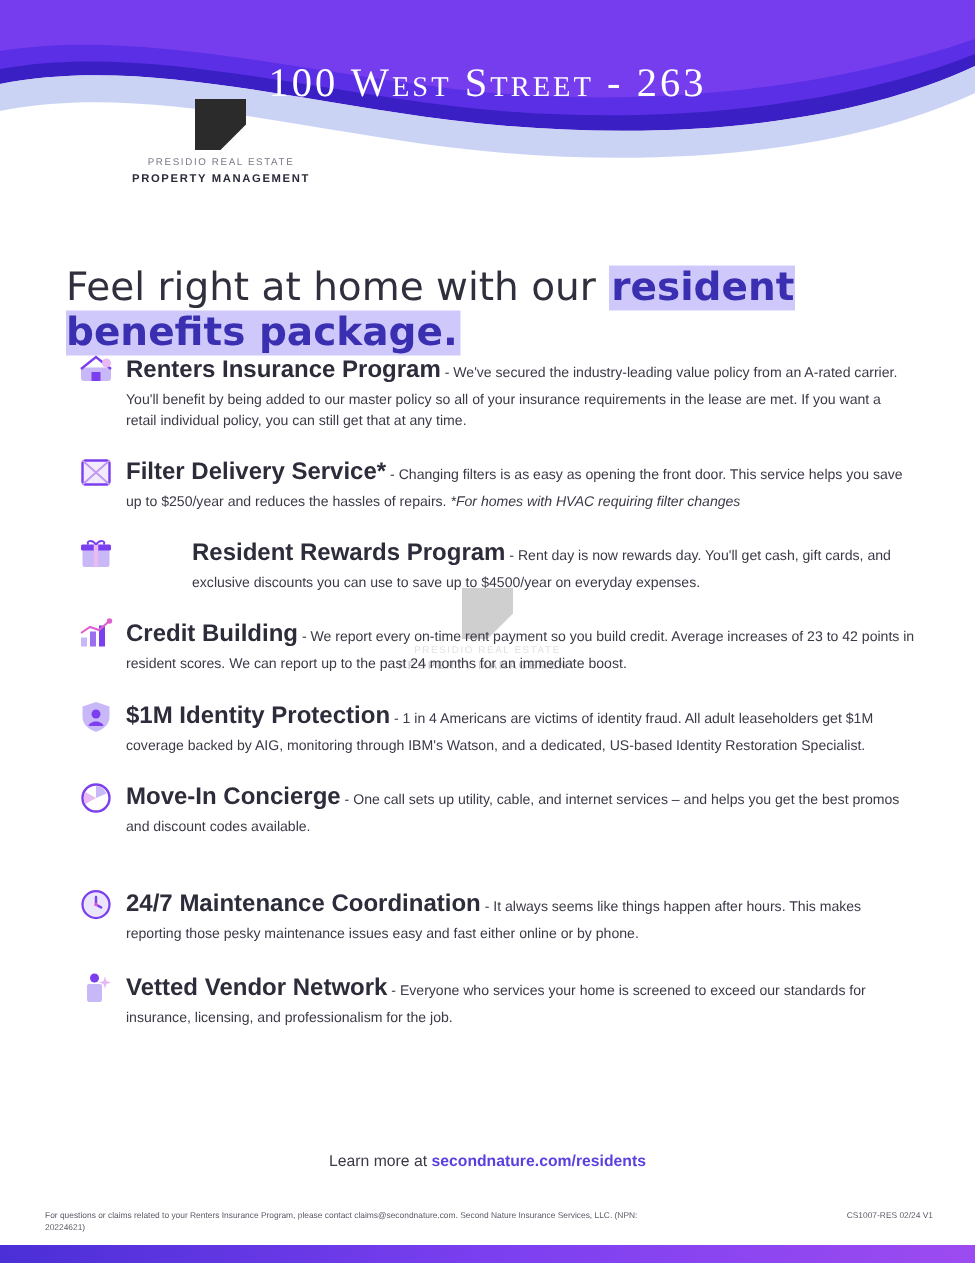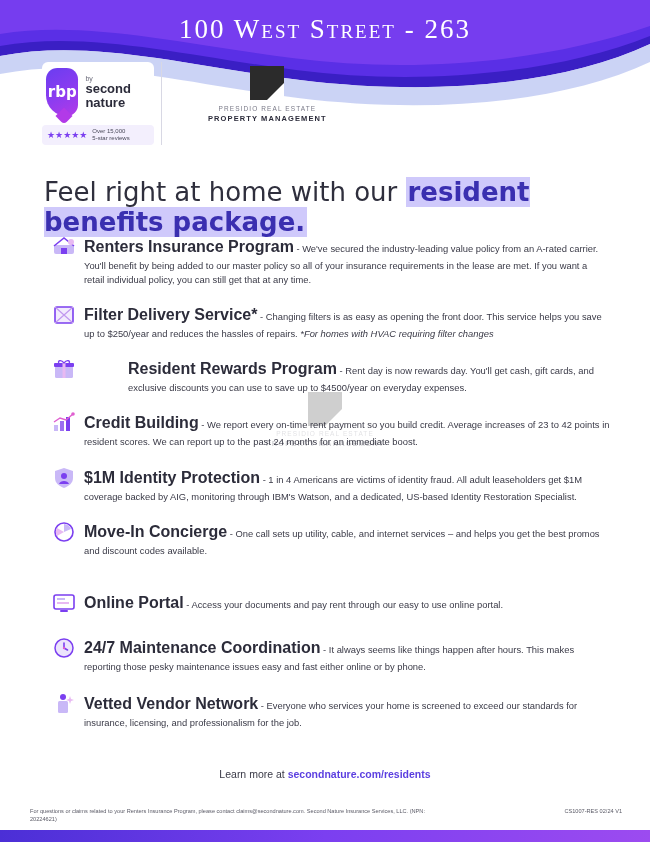--- a/index.html
+++ b/index.html
@@ -17,21 +17,21 @@
   .header-wave {
     position: absolute;
     top: 0; left: 0;
     width: 650px;
     height: 120px;
     overflow: hidden;
     z-index: 1;
   }
   .header-title {
     position: absolute;
-    top: 14px;
+    top: 40px;
     left: 0;
     width: 650px;
     text-align: center;
     color: #ffffff;
     font-size: 27px;
     letter-spacing: 2px;
     font-variant: small-caps;
     font-family: "Liberation Serif", serif;
     z-index: 3;
     white-space: nowrap;
@@ -257,36 +257,20 @@
   <svg width="650" height="120" viewBox="0 0 650 120">
     <path d="M0,0 L650,0 L650,44 C560,86 430,96 300,80 C190,66 90,38 0,56 Z" fill="#3a1fc4"></path>
     <path d="M0,0 L650,0 L650,36 C555,74 420,86 296,70 C186,56 88,30 0,46 Z" fill="#5a2fe6"></path>
     <path d="M0,0 L650,0 L650,26 C545,62 415,74 292,58 C182,44 86,20 0,34 Z" fill="#7b3ff0" opacity="0.85"></path>
     <path d="M0,56 C90,38 190,66 300,80 C430,96 560,86 650,44 L650,62 C560,104 428,114 298,98 C188,84 90,56 0,74 Z" fill="#b9c4f2" opacity="0.75"></path>
   </svg>
 </div>
 <div class="header-title">100 West Street - 263</div>
 
 <div class="logos">
-  <div class="rbp-logo">
-    <div class="rbp-badge">
-      <div class="rbp-mark">rbp</div>
-      <div class="rbp-wordmark">
-        <div class="rbp-by">by</div>
-        <div class="rbp-name">second nature</div>
-      </div>
-    </div>
-    <div class="rbp-reviews">
-      <span class="stars">★★★★★</span>
-      <span class="reviews-txt">
-        <span>Over 15,000</span><br>
-        <span>5-star reviews</span>
-      </span>
-    </div>
-  </div>
 
   <div class="presidio">
     <div class="presidio-mark"></div>
     <div class="presidio-name">PRESIDIO REAL ESTATE</div>
     <div class="presidio-sub">PROPERTY MANAGEMENT</div>
   </div>
 </div>
 
 <div class="watermark">
   <div class="wm-mark"></div>
@@ -375,33 +359,20 @@
         <circle cx="13" cy="13" r="9" fill="none" stroke="#7b3ff0" stroke-width="1.6"></circle>
         <path d="M13 13 L13 5 A8 8 0 0 1 20 10 Z" fill="#c9b8f7"></path>
         <path d="M13 13 L6 17 A8 8 0 0 1 6 9 Z" fill="#e8b9f2"></path>
       </svg>
     </div>
     <div class="txt">
       <span class="title">Move-In Concierge</span><span> - One call sets up utility, cable, and internet services – and helps you get the best promos and discount codes available.</span>
     </div>
   </div>
 
-  <div class="benefit b6">
-    <div class="icon-wrap">
-      <svg width="26" height="26" viewBox="0 0 26 26">
-        <rect x="3" y="5" width="20" height="14" rx="2" fill="none" stroke="#7b3ff0" stroke-width="1.6"></rect>
-        <rect x="6" y="8" width="8" height="2" fill="#c9b8f7"></rect>
-        <rect x="6" y="12" width="12" height="2" fill="#e8b9f2"></rect>
-        <rect x="9" y="20" width="8" height="2" rx="1" fill="#7b3ff0"></rect>
-      </svg>
-    </div>
-    <div class="txt">
-      <span class="title">Online Portal</span><span> - Access your documents and pay rent through our easy to use online portal.</span>
-    </div>
-  </div>
 
   <div class="benefit b7">
     <div class="icon-wrap">
       <svg width="26" height="26" viewBox="0 0 26 26">
         <circle cx="13" cy="13" r="9" fill="#ece4fc" stroke="#7b3ff0" stroke-width="1.5"></circle>
         <path d="M13 8 V13 L16.5 15" fill="none" stroke="#7b3ff0" stroke-width="1.6" stroke-linecap="round"></path>
         <circle cx="13" cy="13" r="1.2" fill="#e05fd0"></circle>
       </svg>
     </div>
     <div class="txt">

